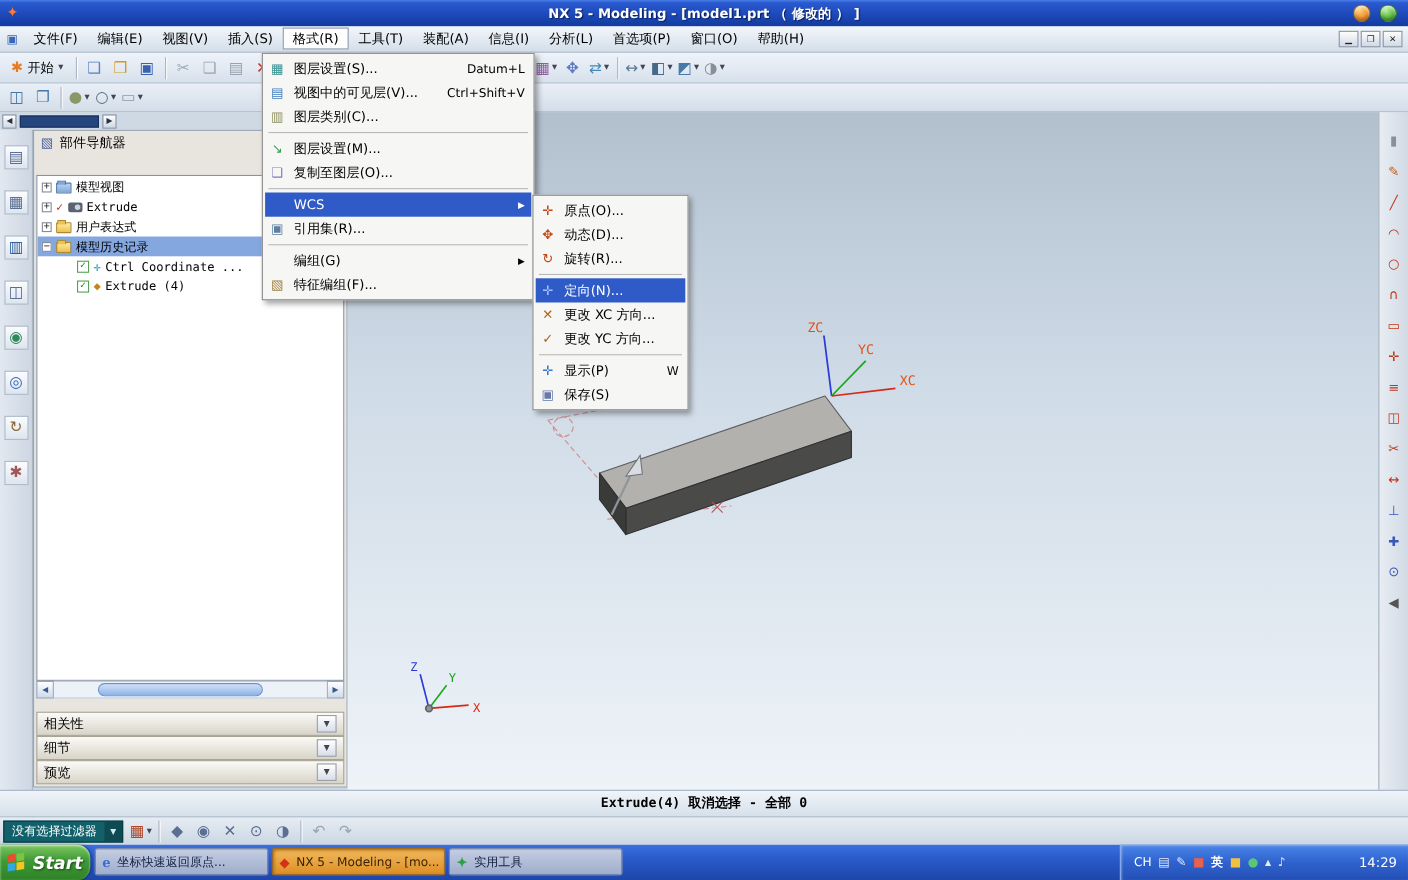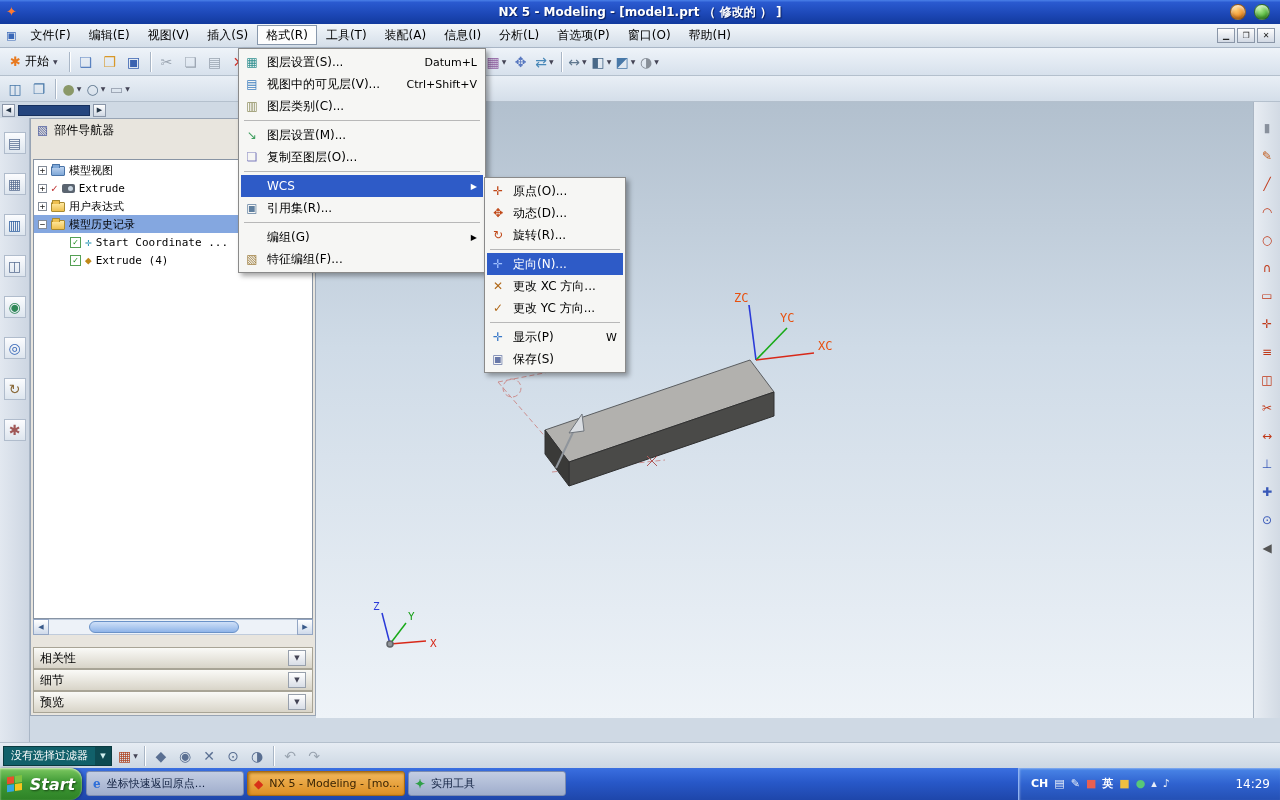--- a/index.html
+++ b/index.html
@@ -373,21 +373,21 @@
           <span class="tlb">用户表达式</span>
         </div>
         <div class="trow sel">
           <span class="exp">−</span>
           <span class="fol"></span>
           <span class="tlb">模型历史记录</span>
         </div>
         <div class="trow ind">
           <span class="chk">✓</span>
           <span class="gic" style="color: rgb(32, 144, 176);">✛</span>
-          <span class="tlb">Start Coordinate ...</span>
+          <span class="tlb">Ctrl Coordinate ...</span>
         </div>
         <div class="trow ind">
           <span class="chk">✓</span>
           <span class="gic" style="color: rgb(192, 136, 24);">◆</span>
           <span class="tlb">Extrude (4)</span>
         </div>
       </div>
     <div class="hscroll">
       <span class="hs-btn">◀</span>
       <span class="hs-track">
@@ -502,20 +502,23 @@
         <span class="g" style="color: rgb(56, 88, 184);">✚</span>
       </span>
       <span class="tbtn">
         <span class="g" style="color: rgb(56, 88, 184);">⊙</span>
       </span>
       <span class="tbtn">
         <span class="g" style="color: rgb(85, 85, 85);">◀</span>
       </span>
     </div>
 
+  <div class="cuebar">
+    <span>Extrude(4) 取消选择 - 全部 0</span>
+  </div>
 
   <div class="selbar">
     <span class="filter-combo">
       <span class="fc-text">没有选择过滤器</span>
       <span class="fc-dd">▼</span>
     </span>
     <span id="selbar-icons">
         <span class="tbtn">
           <span class="g" style="color: rgb(176, 72, 40);">▦</span>
           <span class="dd2">▼</span>
@@ -565,21 +568,21 @@
           <span class="ticon" style="color: rgb(216, 48, 24);">◆</span>
           <span class="tlabel">NX 5 - Modeling - [mo...</span>
         </div>
         <div class="task inactive">
           <span class="ticon" style="color: rgb(47, 159, 72);">✦</span>
           <span class="tlabel">实用工具</span>
         </div>
       </div>
     <div class="tray">
       <span id="tray-icons">
-          <span class="trayic" style="font-weight: bold;">CH</span>
+          <span class="trayic" style="font-weight: normal;">CH</span>
           <span class="trayic" style="color: rgb(232, 238, 248);">▤</span>
           <span class="trayic" style="color: rgb(232, 238, 248);">✎</span>
           <span class="trayic" style="color: rgb(232, 96, 80);">■</span>
           <span class="trayic" style="font-weight: bold;">英</span>
           <span class="trayic" style="color: rgb(240, 192, 64);">■</span>
           <span class="trayic" style="color: rgb(88, 200, 120);">●</span>
           <span class="trayic" style="color: rgb(232, 238, 248);">▴</span>
           <span class="trayic" style="color: rgb(232, 238, 248);">♪</span>
         </span>
       <span class="time">14:29</span>

